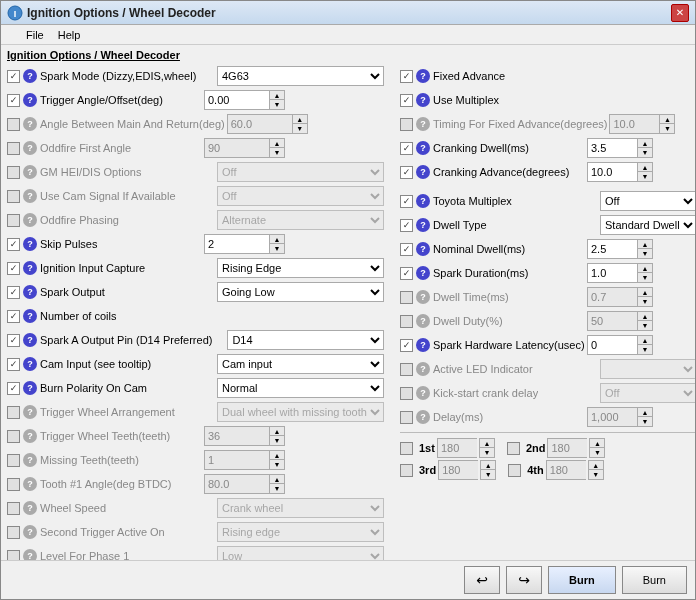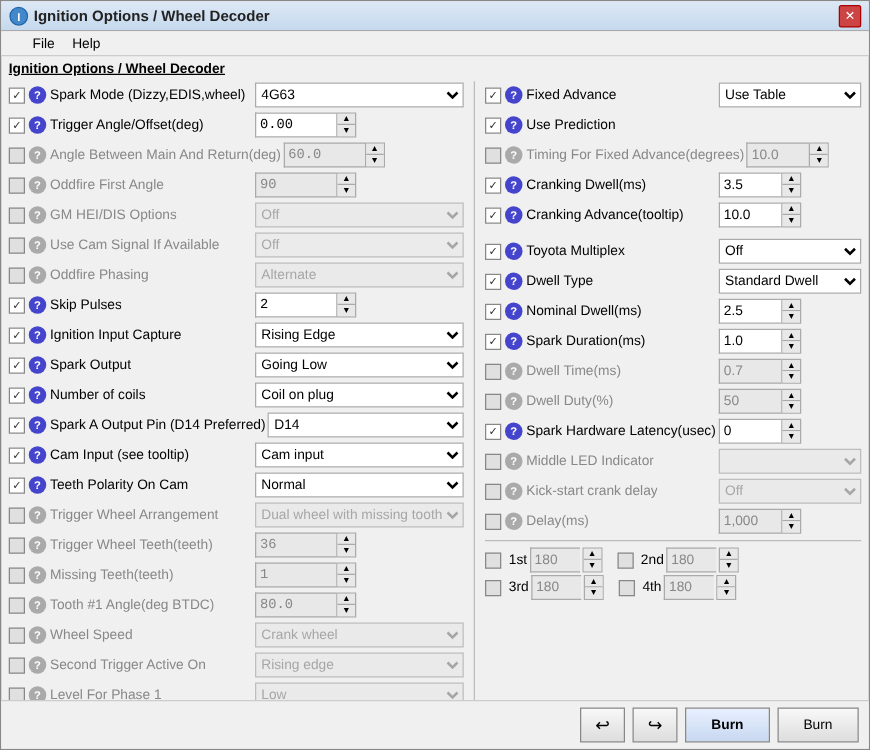--- a/index.html
+++ b/index.html
@@ -160,21 +160,20 @@
       width: 50px;
       font-size: 11px;
       padding: 1px 3px;
     }
     .spinner-input.disabled {
       background: #e8e8e8;
       color: #888;
     }
     .spinner-input.wide {
       width: 65px;
-      font-family: Liberation Mono, monospace;
     }
     .spinner-arrows {
       display: flex;
       flex-direction: column;
       border: 1px solid #aaa;
       height: 20px;
     }
     .spin-up, .spin-down {
       width: 14px;
       height: 10px;
@@ -188,20 +187,21 @@
       line-height: 1;
     }
     .spin-up { border-bottom: 1px solid #aaa; }
     select {
       height: 20px;
       font-size: 11px;
       border: 1px solid #aaa;
       background: white;
       flex: 1;
       cursor: pointer;
+      margin-left: 13px;
     }
     select.disabled {
       background: #e8e8e8;
       color: #888;
     }
     .divider-v {
       width: 1px;
       background: #bbb;
       margin: 0 2px;
     }
@@ -263,20 +263,21 @@
       gap: 6px;
       margin-top: 2px;
     }
     .oddfire-item {
       display: flex;
       align-items: center;
       gap: 2px;
     }
     .oddfire-label {
       font-size: 11px;
+      font-weight: bold;
     }
     .oddfire-input {
       width: 40px;
       height: 20px;
       border: 1px solid #aaa;
       border-right: none;
       font-size: 11px;
       padding: 1px 3px;
       background: #e8e8e8;
       color: #888;
@@ -437,23 +438,20 @@
             <option>Going High</option>
           </select>
         </div>
 
         <div class="row">
           <div class="row-label">
             <div class="checkbox checked">✓</div>
             <div class="help-btn">?</div>
             <span class="label-text">Number of coils</span>
           </div>
-          <select>
-            <option>Coil on plug</option>
-          </select>
         </div>
 
         <div class="row">
           <div class="row-label">
             <div class="checkbox checked">✓</div>
             <div class="help-btn">?</div>
             <span class="label-text">Spark A Output Pin (D14 Preferred)</span>
           </div>
           <select>
             <option>D14</option>
@@ -468,21 +466,21 @@
           </div>
           <select>
             <option>Cam input</option>
           </select>
         </div>
 
         <div class="row">
           <div class="row-label">
             <div class="checkbox checked">✓</div>
             <div class="help-btn">?</div>
-            <span class="label-text">Teeth Polarity On Cam</span>
+            <span class="label-text">Burn Polarity On Cam</span>
           </div>
           <select>
             <option>Normal</option>
           </select>
         </div>
 
         <div class="row">
           <div class="row-label">
             <div class="checkbox disabled"></div>
             <div class="help-btn disabled">?</div>
@@ -576,30 +574,27 @@
       <div class="divider-v"></div>
 
       <div class="col">
 
         <div class="row">
           <div class="row-label narrow">
             <div class="checkbox checked">✓</div>
             <div class="help-btn">?</div>
             <span class="label-text">Fixed Advance</span>
           </div>
-          <select>
-            <option>Use Table</option>
-          </select>
-        </div>
-
-        <div class="row">
-          <div class="row-label narrow">
-            <div class="checkbox checked">✓</div>
-            <div class="help-btn">?</div>
-            <span class="label-text">Use Prediction</span>
+        </div>
+
+        <div class="row">
+          <div class="row-label narrow">
+            <div class="checkbox checked">✓</div>
+            <div class="help-btn">?</div>
+            <span class="label-text">Use Multiplex</span>
           </div>
         </div>
 
         <div class="row">
           <div class="row-label narrow">
             <div class="checkbox disabled"></div>
             <div class="help-btn disabled">?</div>
             <span class="label-text disabled">Timing For Fixed Advance(degrees)</span>
           </div>
           <div class="spinner-group">
@@ -623,21 +618,21 @@
               <div class="spin-up">▲</div>
               <div class="spin-down">▼</div>
             </div>
           </div>
         </div>
 
         <div class="row">
           <div class="row-label narrow">
             <div class="checkbox checked">✓</div>
             <div class="help-btn">?</div>
-            <span class="label-text">Cranking Advance(tooltip)</span>
+            <span class="label-text">Cranking Advance(degrees)</span>
           </div>
           <div class="spinner-group">
             <input class="spinner-input" type="text" value="10.0" style="">
             <div class="spinner-arrows">
               <div class="spin-up">▲</div>
               <div class="spin-down">▼</div>
             </div>
           </div>
         </div>
 
@@ -738,21 +733,21 @@
               <div class="spin-up">▲</div>
               <div class="spin-down">▼</div>
             </div>
           </div>
         </div>
 
         <div class="row">
           <div class="row-label narrow">
             <div class="checkbox disabled"></div>
             <div class="help-btn disabled">?</div>
-            <span class="label-text disabled">Middle LED Indicator</span>
+            <span class="label-text disabled">Active LED Indicator</span>
           </div>
           <select disabled="" class="disabled">
             <option></option>
           </select>
         </div>
 
         <div class="row">
           <div class="row-label narrow">
             <div class="checkbox disabled"></div>
             <div class="help-btn disabled">?</div>

